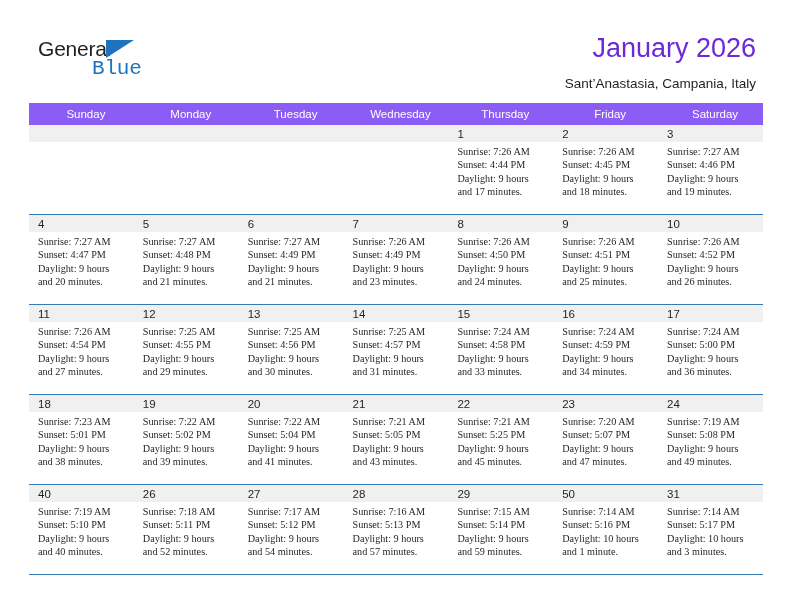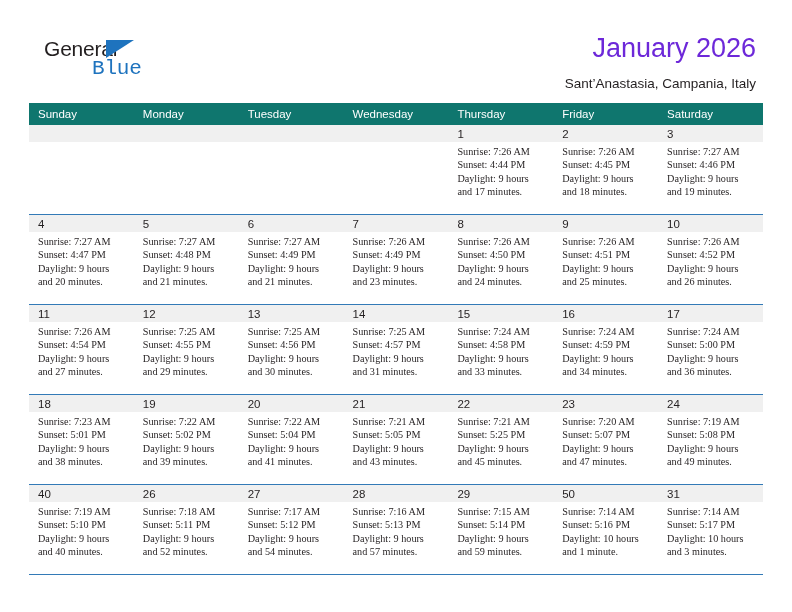--- a/index.html
+++ b/index.html
@@ -32,21 +32,21 @@
   }
   .logo {
     position: absolute;
     left: 36px;
     top: 37px;
     width: 130px;
     height: 48px;
   }
   .logo-general {
     position: absolute;
-    left: 8px;
+    left: 2px;
     top: 0;
     font-size: 21px;
     letter-spacing: -0.2px;
     color: #231f20;
     font-family: "Liberation Sans", sans-serif;
   }
   .logo-triangle {
     position: absolute;
     left: 70px;
     top: 3px;
@@ -87,25 +87,25 @@
   
   .calendar {
     position: absolute;
     left: 29px;
     top: 103px;
     width: 734px;
     border-collapse: collapse;
     table-layout: fixed;
   }
   .calendar th {
-    background: #0f766e;
+    background: #8b5cf6;
     color: #ffffff;
     font-size: 11.5px;
     font-weight: normal;
-    text-align: left;
+    text-align: center;
     padding: 5px 0 5px 9px;
     height: 12px;
     border: none;
   }
   .calendar td {
     width: 104.85px;
     height: 79px;
     vertical-align: top;
     padding: 0;
     border: none;

